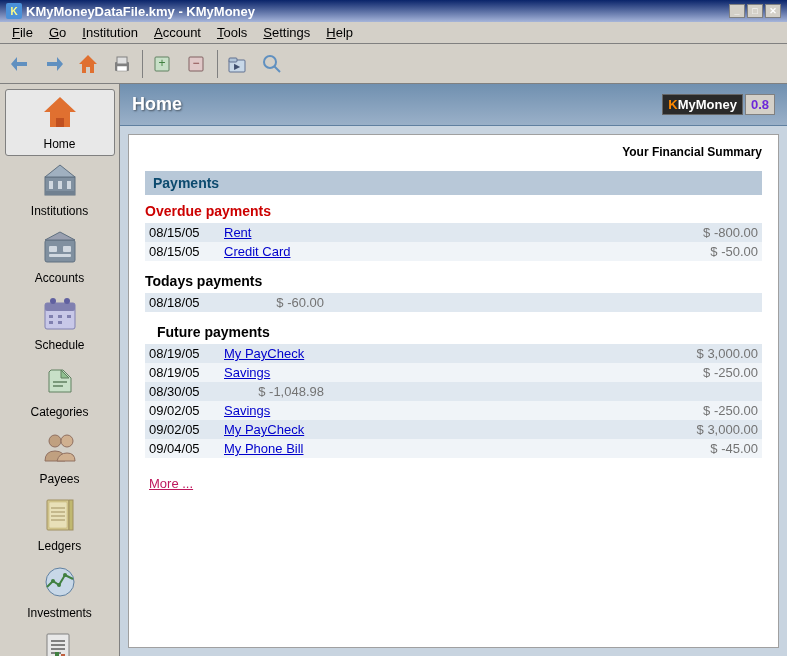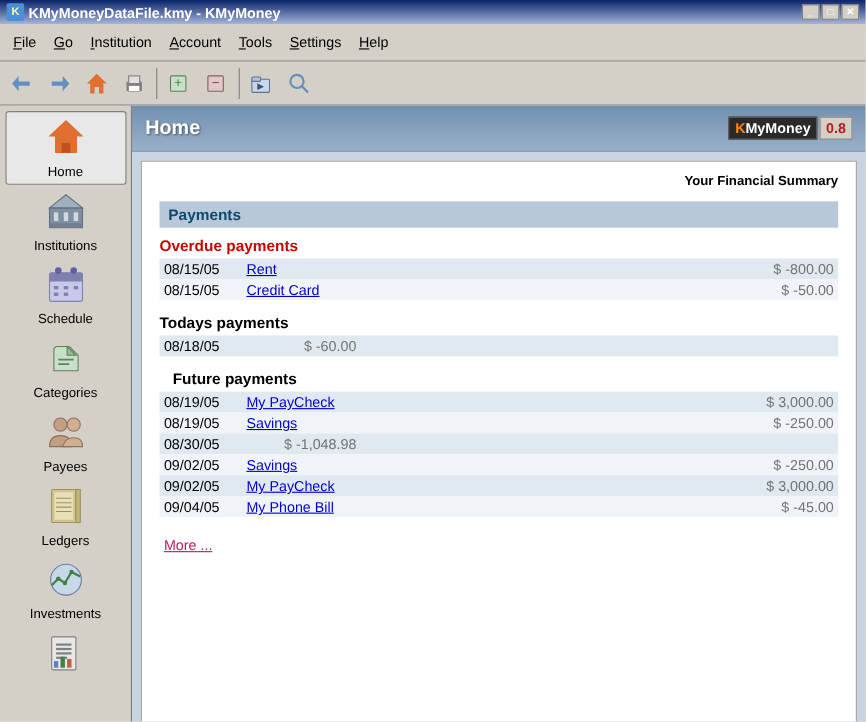--- a/index.html
+++ b/index.html
@@ -23,21 +23,21 @@
     .titlebar-buttons { display: flex; gap: 2px; }
     .titlebar-btn { width: 16px; height: 14px; background: #d4d0c8; border: 1px solid #808080; font-size: 9px; display: flex; align-items: center; justify-content: center; cursor: pointer; }
 
     
     .menubar {
       background: #d4d0c8;
       border-bottom: 1px solid #808080;
       display: flex;
       align-items: center;
       padding: 2px 4px;
-      height: 34px;
+      height: 22px;
     }
     .menubar-item {
       padding: 2px 8px;
       font-size: 13px;
       cursor: pointer;
       color: #000;
     }
     .menubar-item span { text-decoration: none; }
     .menubar-item .underline { text-decoration: underline; }
 
@@ -127,21 +127,21 @@
       background: #2a2a2a;
       color: white;
       padding: 2px 5px;
       font-size: 13px;
       font-weight: bold;
       border: 1px solid #666;
     }
     .kmymoney-logo-box span.k { color: #ff8800; }
     .kmymoney-version {
       background: #d4d0c8;
-      color: #b91c1c;
+      color: #6d28d9;
       padding: 2px 5px;
       font-size: 13px;
       font-weight: bold;
       border: 1px solid #808080;
     }
 
     
     .panel-container {
       flex: 1;
       position: relative;
@@ -313,20 +313,32 @@
             <polygon points="17,2 2,14 32,14" fill="#a0b0c0" stroke="#607080" stroke-width="1"></polygon>
             <rect x="6" y="18" width="4" height="8" fill="#d0d8e0"></rect>
             <rect x="15" y="18" width="4" height="8" fill="#d0d8e0"></rect>
             <rect x="24" y="18" width="4" height="8" fill="#d0d8e0"></rect>
             <rect x="2" y="28" width="30" height="4" fill="#708090"></rect>
           </svg>
       </div>
       <div class="sidebar-label">Institutions</div>
     </div>
 
+    <div class="sidebar-item">
+      <div class="sidebar-icon">
+        <svg width="34" height="34" viewBox="0 0 34 34">
+            <rect x="2" y="10" width="30" height="22" fill="#8090a0" stroke="#607080" stroke-width="1" rx="2"></rect>
+            <polygon points="17,2 2,10 32,10" fill="#9aa0b0" stroke="#607080" stroke-width="1"></polygon>
+            <rect x="6" y="16" width="8" height="6" fill="#d0d8e0" rx="1"></rect>
+            <rect x="20" y="16" width="8" height="6" fill="#d0d8e0" rx="1"></rect>
+            <rect x="6" y="24" width="22" height="3" fill="#d0d8e0" rx="1"></rect>
+          </svg>
+      </div>
+      <div class="sidebar-label">Accounts</div>
+    </div>
 
     <div class="sidebar-item">
       <div class="sidebar-icon">
         <svg width="34" height="34" viewBox="0 0 34 34">
             <rect x="2" y="6" width="30" height="26" fill="#c8c8e8" stroke="#8080b0" stroke-width="1" rx="2"></rect>
             <rect x="2" y="6" width="30" height="8" fill="#8080b0" rx="2"></rect>
             <circle cx="10" cy="4" r="3" fill="#6060a0"></circle>
             <circle cx="24" cy="4" r="3" fill="#6060a0"></circle>
             <rect x="6" y="18" width="4" height="3" fill="#8080b0"></rect>
             <rect x="15" y="18" width="4" height="3" fill="#8080b0"></rect>

